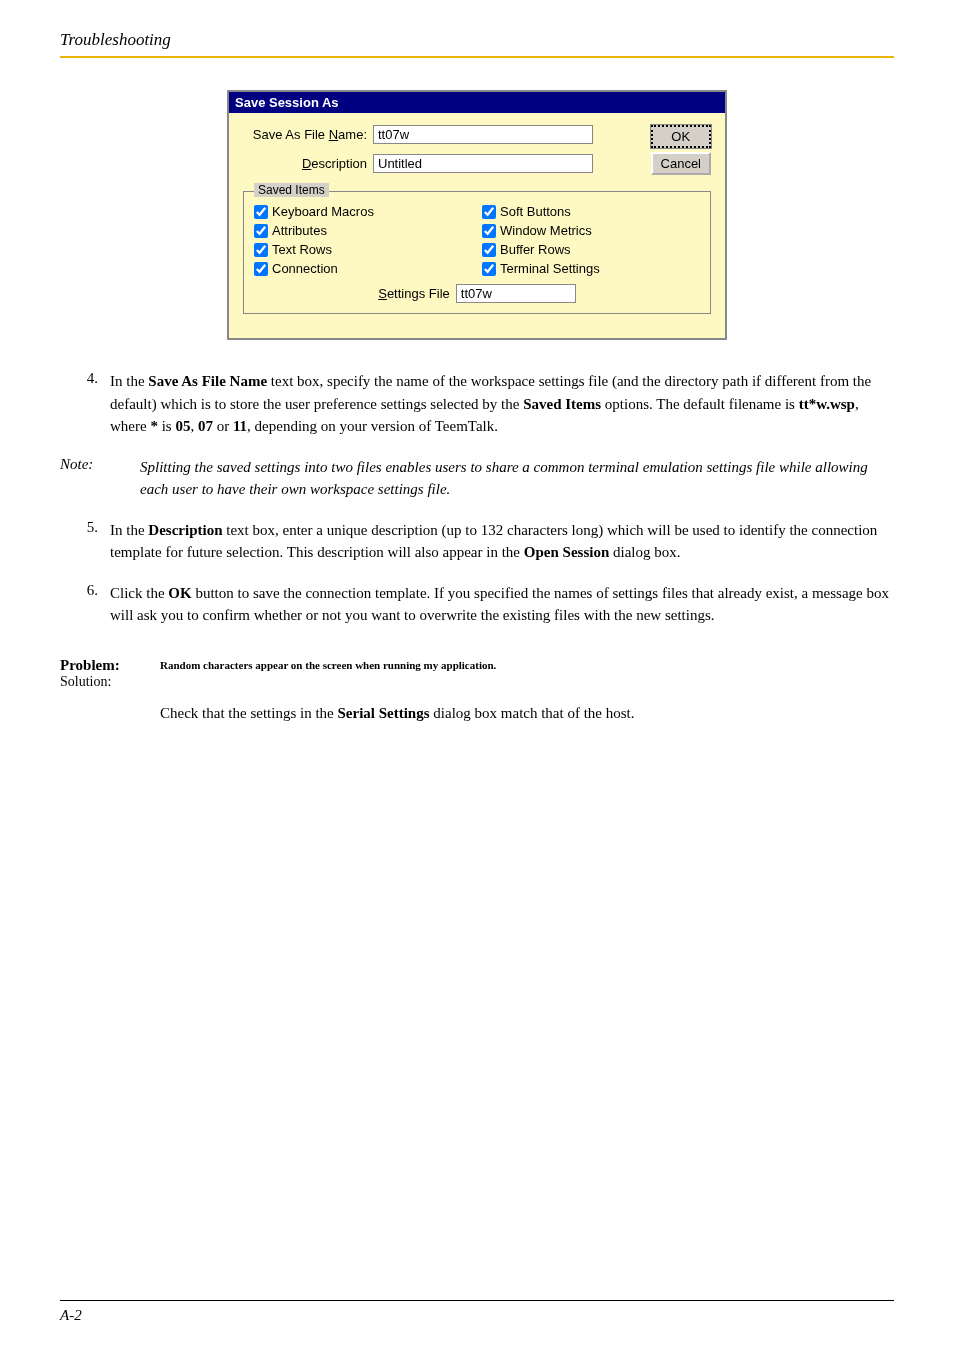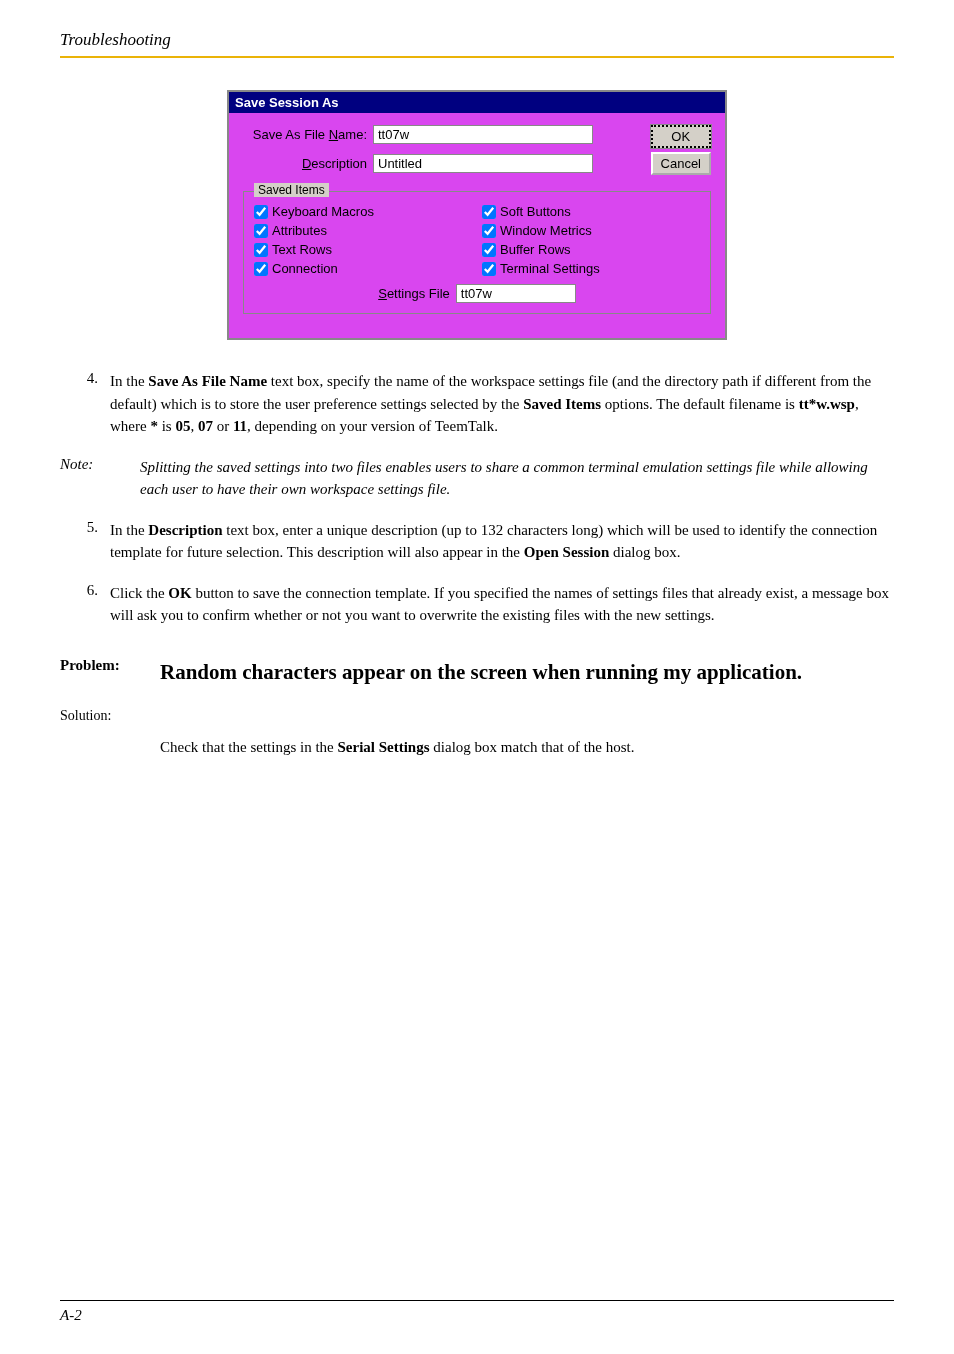--- a/index.html
+++ b/index.html
@@ -23,21 +23,21 @@
     }
 
     
     .dialog-container {
       margin: 30px auto 30px auto;
       width: 500px;
     }
 
     .dialog {
       border: 2px solid #888;
-      background: #d946ef;
+      background: #fef9c3;
       font-family: Arial, sans-serif;
       font-size: 13px;
       margin-top: 32px;
     }
 
     .dialog-titlebar {
       background: #000080;
       color: #ffffff;
       font-weight: bold;
       font-size: 13px;
@@ -201,34 +201,34 @@
       line-height: 1.5;
     }
 
     .problem-block {
       margin-top: 30px;
       margin-bottom: 10px;
     }
 
     .problem-row {
       display: flex;
-      margin-bottom: 20px;
+      margin-bottom: 0;
     }
 
     .problem-label {
       min-width: 100px;
       font-weight: bold;
       font-size: 15px;
       padding-right: 10px;
     }
 
     .problem-text {
       flex: 1;
       font-weight: bold;
-      font-size: 21px;
+      font-size: 11px;
       line-height: 1.5;
     }
 
     .solution-row {
       display: flex;
       margin-bottom: 12px;
     }
 
     .solution-label {
       min-width: 100px;

